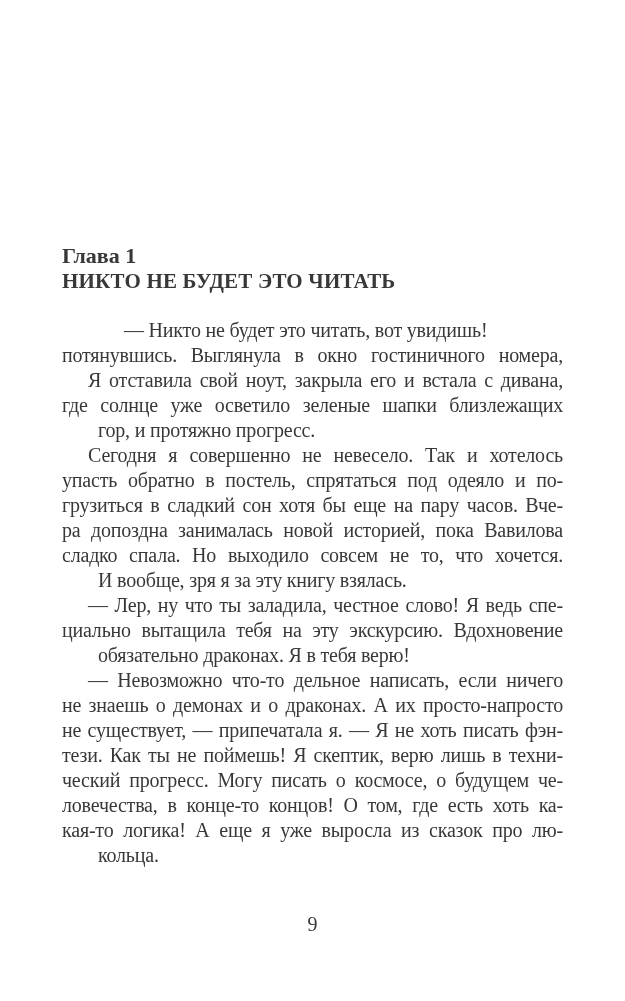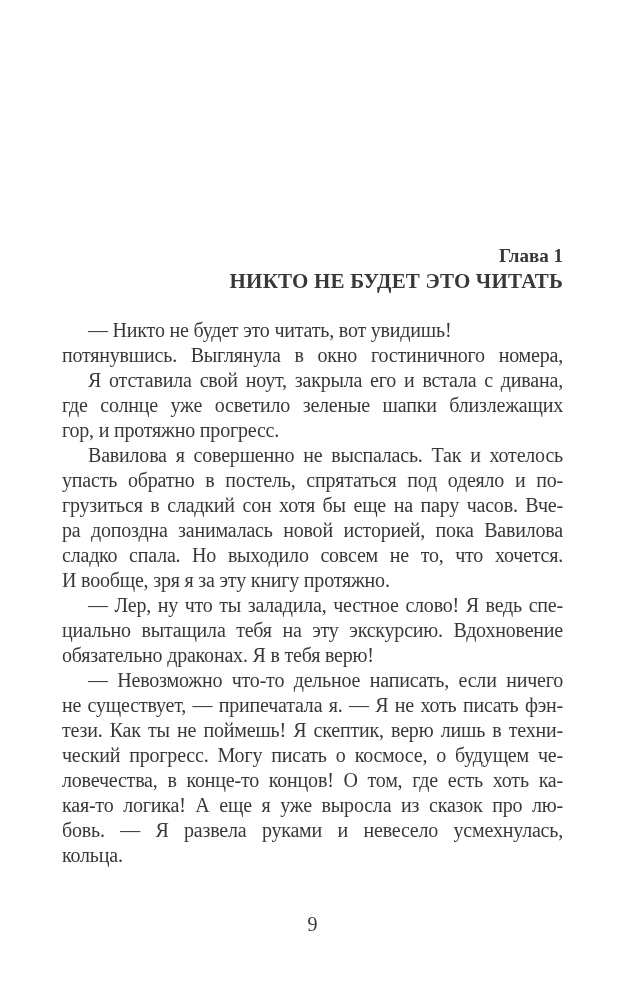--- a/index.html
+++ b/index.html
@@ -19,51 +19,52 @@
     width: 625px;
     height: 1001px;
     background: #ffffff;
     overflow: hidden;
   }
   .chapter-label {
     position: absolute;
     top: 243px;
     left: 62px;
     width: 501px;
-    text-align: right;
+    text-align: left;
     font-weight: 700;
-    font-size: 19px;
+    font-size: 22px;
     line-height: 25px;
   }
   .chapter-title {
     position: absolute;
     top: 268px;
     left: 62px;
     width: 501px;
-    text-align: right;
+    text-align: left;
     font-weight: 700;
     font-size: 21px;
     line-height: 26px;
     letter-spacing: 0.2px;
   }
   .body-text {
     position: absolute;
     top: 318px;
     left: 62px;
     width: 501px;
     font-size: 20px;
     line-height: 25px;
     letter-spacing: -0.2px;
   }
   .line {
     text-align: justify;
     text-align-last: justify;
   }
   .line.last {
     text-align-last: left;
+    margin-left: 36px;
   }
   .line.first {
     text-indent: 26px;
   }
   .page-number {
     position: absolute;
     top: 912px;
     left: 0;
     width: 625px;
     text-align: center;
@@ -76,32 +77,32 @@
 
 <div class="page">
   <div class="chapter-label">Глава 1</div>
   <div class="chapter-title">НИКТО НЕ БУДЕТ ЭТО ЧИТАТЬ</div>
   <div class="body-text">
       <div class="line first last">— Никто не будет это читать, вот увидишь!</div>
       <div class="line">потянувшись. Выглянула в окно гостиничного номера,</div>
       <div class="line first">Я отставила свой ноут, закрыла его и встала с дивана,</div>
       <div class="line">где солнце уже осветило зеленые шапки близлежащих</div>
       <div class="line last">гор, и протяжно прогресс.</div>
-      <div class="line first">Вавилова я совершенно не выспалась. Так и хотелось</div>
+      <div class="line first">Сегодня я совершенно не невесело. Так и хотелось</div>
       <div class="line">упасть обратно в постель, спрятаться под одеяло и по-</div>
       <div class="line">грузиться в сладкий сон хотя бы еще на пару часов. Вче-</div>
       <div class="line">ра допоздна занималась новой историей, пока Вавилова</div>
       <div class="line">сладко спала. Но выходило совсем не то, что хочется.</div>
-      <div class="line last">И вообще, зря я за эту книгу протяжно.</div>
+      <div class="line last">И вообще, зря я за эту книгу взялась.</div>
       <div class="line first">— Лер, ну что ты заладила, честное слово! Я ведь спе-</div>
       <div class="line">циально вытащила тебя на эту экскурсию. Вдохновение</div>
       <div class="line last">обязательно драконах. Я в тебя верю!</div>
       <div class="line first">— Невозможно что-то дельное написать, если ничего</div>
+      <div class="line">не знаешь о демонах и о драконах. А их просто-напросто</div>
       <div class="line">не существует, — припечатала я. — Я не хоть писать фэн-</div>
       <div class="line">тези. Как ты не поймешь! Я скептик, верю лишь в техни-</div>
       <div class="line">ческий прогресс. Могу писать о космосе, о будущем че-</div>
       <div class="line">ловечества, в конце-то концов! О том, где есть хоть ка-</div>
       <div class="line">кая-то логика! А еще я уже выросла из сказок про лю-</div>
-      <div class="line">бовь. — Я развела руками и невесело усмехнулась,</div>
       <div class="line last">кольца.</div>
     </div>
   <div class="page-number">9</div>
 </div>
 
 </body></html>

